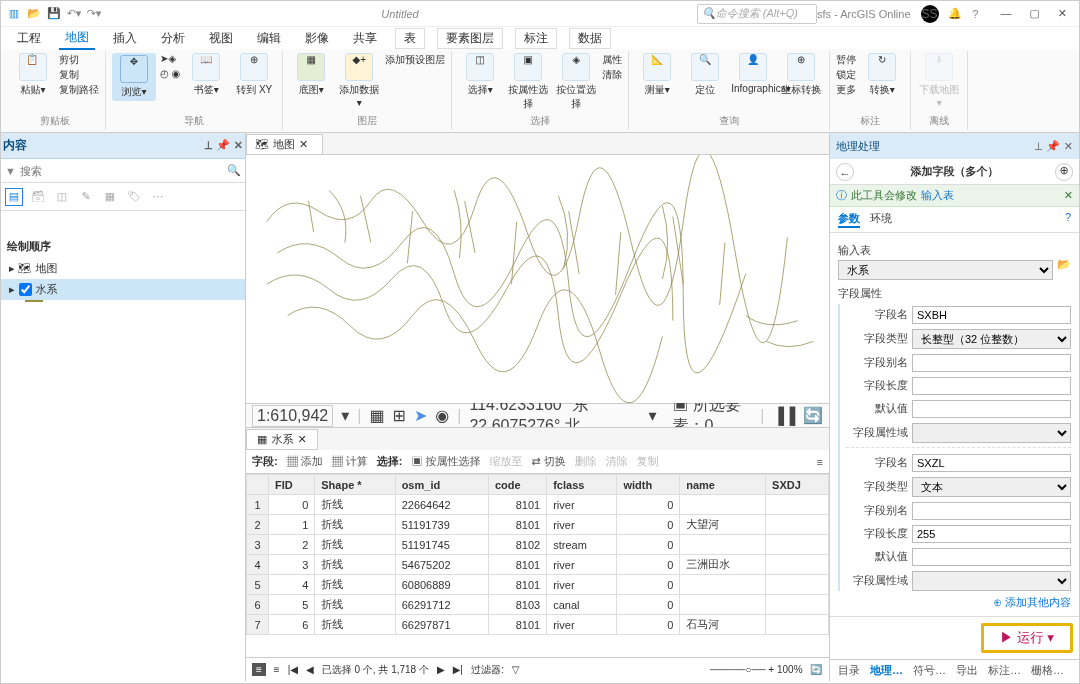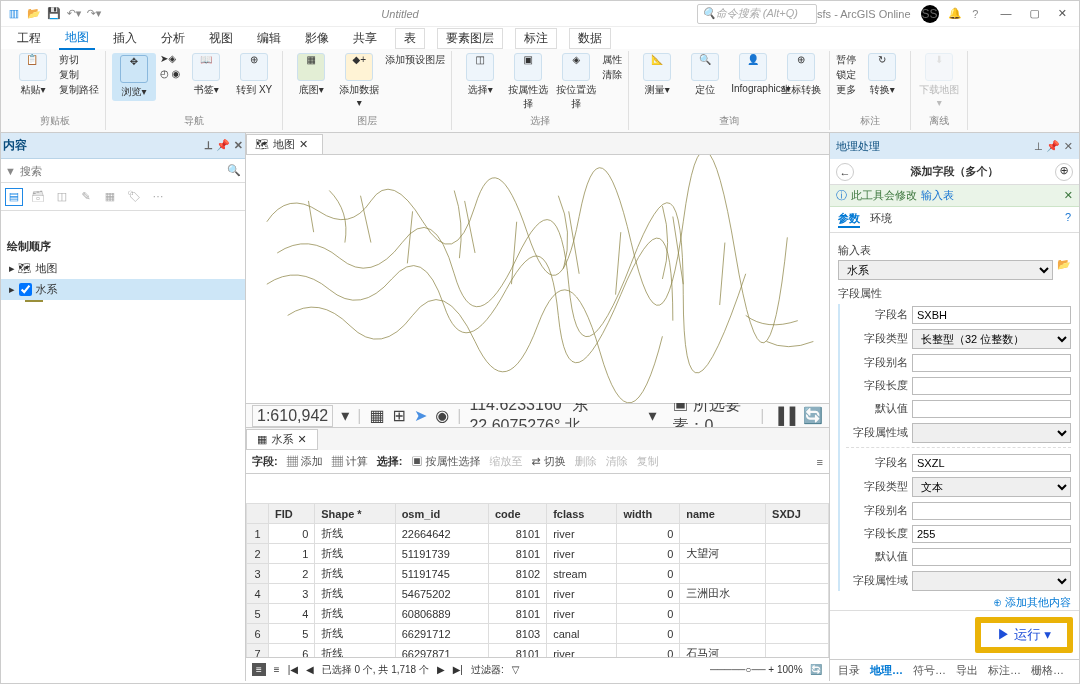--- a/index.html
+++ b/index.html
@@ -42,21 +42,21 @@
 .map-view svg { width: 100%; height: 100%; }
 .map-status { height: 24px; border-top: 1px solid #ccc; background: #fafafa; display: flex; align-items: center; gap: 8px; padding: 0 6px; font-size: 16px; color: #444; }
 .scale-box { border: 1px solid #ccc; padding: 1px 4px; width: 86px; }
 .map-status .sep { flex: 1; }
 .attr-pane { height: 254px; border-top: 1px solid #ccc; display: flex; flex-direction: column; }
 .attr-tabs { height: 22px; background: #f5f5f5; display: flex; align-items: center; }
 .attr-tab { padding: 2px 10px; border: 1px solid #ccc; background: #fff; font-size: 11px; display: flex; align-items: center; gap: 4px; }
 .attr-toolbar { height: 24px; border-bottom: 1px solid #ccc; display: flex; align-items: center; gap: 9px; padding: 0 6px; font-size: 11px; color: #555; }
 .attr-toolbar b { color: #333; }
 .attr-toolbar .dis { color: #bbb; }
-.grid { flex: 1; overflow: hidden; margin-top: 29px; }
+.grid { flex: 1; overflow: hidden; }
 .grid table { border-collapse: collapse; width: 100%; font-size: 11px; }
 .grid th, .grid td { border: 1px solid #ddd; padding: 2px 6px; text-align: left; height: 20px; }
 .grid th { background: #f0f0f0; font-weight: bold; }
 .grid .num { text-align: right; }
 .grid .rowhdr { background: #f0f0f0; text-align: center; width: 22px; }
 .grid-footer { height: 24px; border-top: 1px solid #ccc; display: flex; align-items: center; gap: 8px; padding: 0 6px; font-size: 10px; }
 .right-pane { width: 250px; border-left: 1px solid #ccc; display: flex; flex-direction: column; }
 .gp-header { height: 26px; background: #daeaf7; display: flex; align-items: center; padding: 0 6px; font-weight: normal; color: #0a4d7e; justify-content: space-between; }
 .gp-nav { height: 26px; display: flex; align-items: center; justify-content: space-between; padding: 0 6px; border-bottom: 1px solid #ddd; }
 .gp-nav .back { width: 18px; height: 18px; border: 1px solid #ccc; border-radius: 50%; display: flex; align-items: center; justify-content: center; }
@@ -65,21 +65,21 @@
 .gp-tabs { display: flex; gap: 10px; padding: 4px 8px; border-bottom: 1px solid #ddd; font-size: 11px; }
 .gp-tabs .act { color: #0078d4; border-bottom: 2px solid #0078d4; font-weight: bold; }
 .gp-form { flex: 1; overflow-y: auto; padding: 6px 8px; font-size: 11px; }
 .gp-form label { display: block; margin-top: 4px; color: #444; }
 .gp-form select, .gp-form input { width: 100%; border: 1px solid #bbb; padding: 2px 4px; font-size: 11px; margin-top: 2px; }
 .gp-row { display: flex; align-items: center; gap: 4px; margin-top: 3px; }
 .gp-row .lbl { width: 62px; text-align: right; color: #444; }
 .gp-row .fld { flex: 1; }
 .gp-add { text-align: right; padding: 4px 0; color: #0078d4; }
 .gp-run { padding: 6px; border-top: 1px solid #ddd; text-align: right; }
-.gp-run button { padding: 3px 16px; background: #fff; border: 6px solid #eab308; color: #1d4ed8; border-radius: 2px; }
+.gp-run button { padding: 3px 16px; background: #fff; border: 3px solid #eab308; color: #be185d; border-radius: 2px; }
 .bottom-tabs { height: 22px; border-top: 1px solid #ccc; display: flex; align-items: center; gap: 10px; padding: 0 8px; font-size: 11px; color: #555; }
 .bottom-tabs .act { color: #0078d4; font-weight: bold; }
 </style>
 </head>
 <body>
 
 <div class="titlebar">
   <div class="qat">
     <span style="color:#1e88e5">▥</span>
     <span style="color:#f5a623">📂</span>

